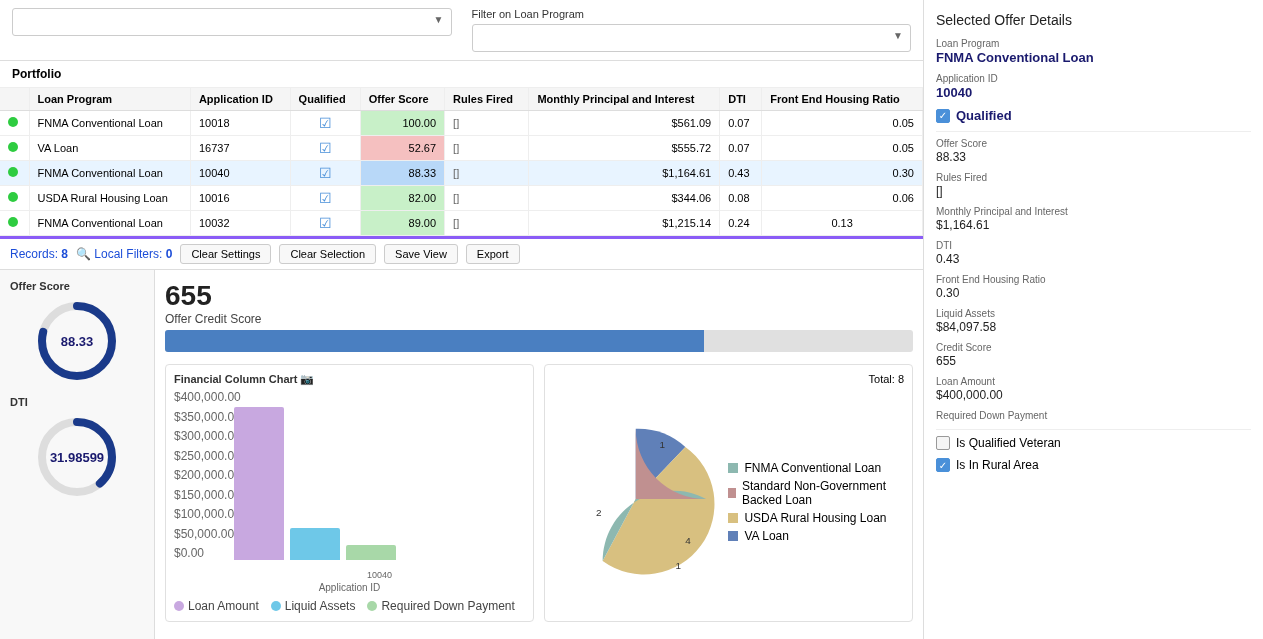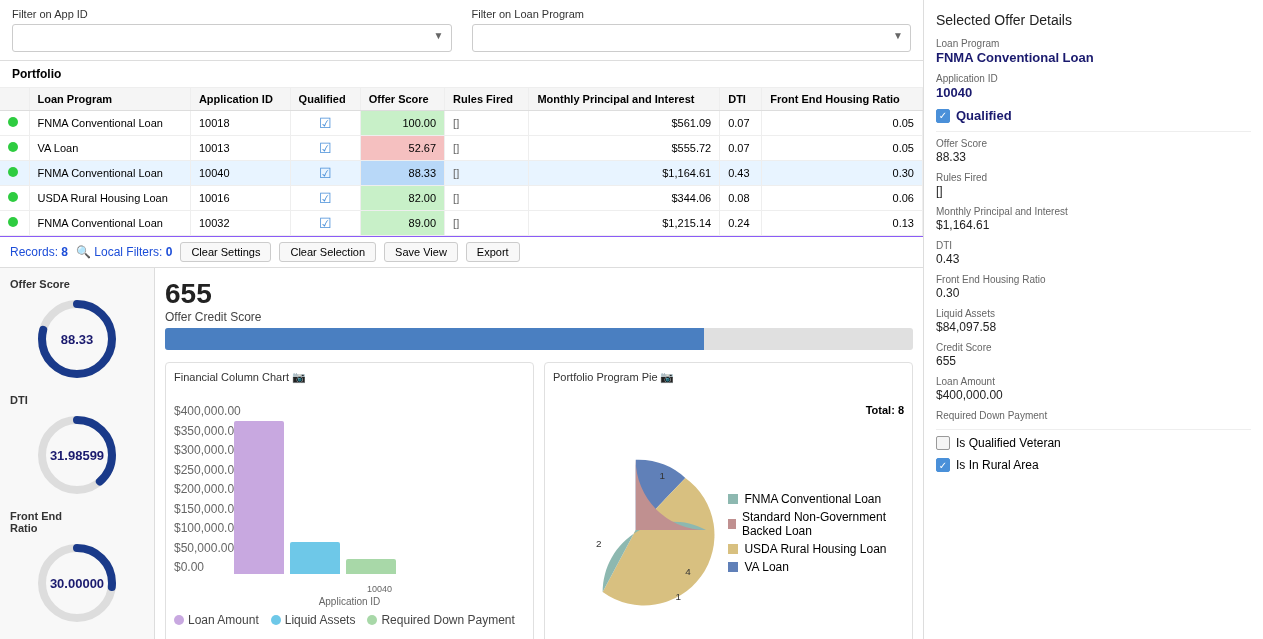--- a/index.html
+++ b/index.html
@@ -4,21 +4,21 @@
   <style>
     * { box-sizing: border-box; margin: 0; padding: 0; font-family: Arial, sans-serif; font-size: 12px; }
     body { background: #f0f0f0; display: flex; height: 639px; overflow: hidden; }
     .main-content { flex: 1; display: flex; flex-direction: column; overflow: hidden; }
     .filters-row { display: flex; background: #fff; border-bottom: 1px solid #ddd; padding: 8px 12px; gap: 20px; }
     .filter-group { flex: 1; }
     .filter-label { font-size: 11px; color: #333; margin-bottom: 4px; }
     .filter-select { width: 100%; border: 1px solid #ccc; padding: 4px 8px; border-radius: 3px; background: #fff; height: 28px; appearance: none; cursor: pointer; }
     .filter-select-wrapper { position: relative; }
     .filter-select-wrapper::after { content: '▼'; position: absolute; right: 8px; top: 6px; font-size: 10px; color: #666; pointer-events: none; }
-    .portfolio-section { background: #fff; border-bottom: 1px solid #8b5cf6; }
+    .portfolio-section { background: #fff; border-bottom: 3px solid #8b5cf6; }
     .portfolio-header { padding: 6px 12px; font-weight: bold; font-size: 12px; border-bottom: 1px solid #eee; }
     .table-wrapper { overflow-x: auto; }
     table { width: 100%; border-collapse: collapse; }
     thead th { background: #f5f5f5; border-bottom: 1px solid #ddd; border-right: 1px solid #eee; padding: 5px 8px; text-align: left; font-size: 11px; white-space: nowrap; }
     tbody td { border-bottom: 1px solid #eee; border-right: 1px solid #eee; padding: 4px 8px; font-size: 11px; white-space: nowrap; }
     .dot { width: 10px; height: 10px; border-radius: 50%; display: inline-block; }
     .dot-green { background: #2ecc40; }
     .row-selected { background: #e8f4ff; }
     .score-cell { text-align: right; padding-left: 20px; }
     .checkbox-icon { font-size: 14px; color: #4a90d9; }
@@ -33,28 +33,28 @@
     .gauge-ring { position: relative; width: 90px; height: 90px; margin: 0 auto; }
     .gauge-value { position: absolute; top: 50%; left: 50%; transform: translate(-50%, -50%); font-size: 13px; font-weight: bold; color: #1a1a6e; text-align: center; }
     .charts-area { flex: 1; padding: 10px; overflow-y: auto; background: #fff; }
     .credit-score-section { margin-bottom: 12px; }
     .credit-score-big { font-size: 28px; font-weight: bold; color: #222; }
     .credit-score-label { font-size: 12px; color: #444; }
     .score-bar { height: 22px; background: #e0e0e0; border-radius: 3px; overflow: hidden; margin-top: 4px; }
     .score-bar-fill { height: 100%; background: #4a7fc1; }
     .charts-row { display: flex; gap: 10px; }
     .chart-panel { flex: 1; border: 1px solid #e0e0e0; border-radius: 4px; padding: 8px; }
-    .chart-title { font-size: 11px; font-weight: normal; color: #333; margin-bottom: 20px; }
+    .chart-title { font-size: 11px; font-weight: bold; color: #333; margin-bottom: 4px; }
     .y-axis-labels { position: absolute; left: 0; top: 0; bottom: 20px; display: flex; flex-direction: column; justify-content: space-between; font-size: 9px; color: #666; }
     .bar { border-radius: 2px 2px 0 0; }
     .legend-row { display: flex; gap: 12px; margin-top: 6px; flex-wrap: wrap; }
     .legend-item { display: flex; align-items: center; gap: 4px; font-size: 10px; color: #444; }
     .legend-dot { width: 10px; height: 10px; border-radius: 50%; }
     .legend-square { width: 10px; height: 10px; }
-    .pie-total { text-align: right; font-size: 11px; font-weight: bold; width: 100%; margin-bottom: 4px; }
+    .pie-total { text-align: right; font-size: 11px; font-weight: normal; width: 100%; margin-bottom: 4px; }
     .pie-svg { width: 220px; height: 220px; }
     .pie-legend { display: flex; flex-direction: column; gap: 4px; margin-top: 6px; font-size: 10px; }
     .pie-legend-row { display: flex; align-items: center; gap: 6px; }
     
     .right-panel { width: 340px; background: #fff; border-left: 1px solid #ddd; padding: 12px; overflow-y: auto; }
     .right-panel-title { font-size: 14px; font-weight: normal; color: #222; margin-bottom: 10px; }
     .detail-group { margin-bottom: 8px; }
     .detail-field-label { font-size: 10px; color: #666; margin-bottom: 1px; }
     .detail-field-value { font-size: 13px; color: #1a1a6e; font-weight: bold; }
     .detail-field-value-sm { font-size: 12px; color: #222; }
@@ -64,21 +64,20 @@
     .divider { border: none; border-top: 1px solid #eee; margin: 6px 0; }
     svg circle { transition: none; }
   </style>
 </head>
 <body>
 
 <div class="main-content">
 
   <div class="filters-row">
     <div class="filter-group">
-      <div class="filter-label">Filter on App ID</div>
       <div class="filter-select-wrapper">
         <select class="filter-select"></select>
       </div>
     </div>
     <div class="filter-group">
       <div class="filter-label">Filter on Loan Program</div>
       <div class="filter-select-wrapper">
         <select class="filter-select"></select>
       </div>
     </div>
@@ -109,21 +108,21 @@
       <td style="text-align:center"><span class="checkbox-icon">☑</span></td>
       <td class="score-cell" style="background:#c8f0c8">100.00</td>
       <td><span class="rules-icon">[]</span></td>
       <td style="text-align:right">$561.09</td>
       <td>0.07</td>
       <td style="text-align:right">0.05</td>
     </tr>
             <tr>
       <td><span class="dot dot-green"></span></td>
       <td>VA Loan</td>
-      <td>10013</td>
+      <td>16737</td>
       <td style="text-align:center"><span class="checkbox-icon">☑</span></td>
       <td class="score-cell" style="background:#f5c0c0">52.67</td>
       <td><span class="rules-icon">[]</span></td>
       <td style="text-align:right">$555.72</td>
       <td>0.07</td>
       <td style="text-align:right">0.05</td>
     </tr>
             <tr class="row-selected">
       <td><span class="dot dot-green"></span></td>
       <td>FNMA Conventional Loan</td>
@@ -148,21 +147,21 @@
     </tr>
             <tr>
       <td><span class="dot dot-green"></span></td>
       <td>FNMA Conventional Loan</td>
       <td>10032</td>
       <td style="text-align:center"><span class="checkbox-icon">☑</span></td>
       <td class="score-cell" style="background:#c8f0c8">89.00</td>
       <td><span class="rules-icon">[]</span></td>
       <td style="text-align:right">$1,215.14</td>
       <td>0.24</td>
-      <td style="text-align:right">0.13</td>
+      <td style="text-align:center">0.13</td>
     </tr>
           </tbody>
       </table>
     </div>
   </div>
 
   <div class="bottom-bar">
     <span>Records: <strong>8</strong></span>
     <span>🔍 Local Filters: <strong>0</strong></span>
     <button>Clear Settings</button>
@@ -185,30 +184,20 @@
         </div>
       </div>
       <div class="gauge-container">
         <div class="gauge-label">DTI</div>
         <div class="gauge-ring">
           <svg width="90" height="90" viewBox="0 0 90 90">
             <circle cx="45" cy="45" r="35" fill="none" stroke="#ddd" stroke-width="8"></circle>
             <circle cx="45" cy="45" r="35" fill="none" stroke="#1a3a8a" stroke-width="8" stroke-dasharray="196.9" stroke-dashoffset="112" stroke-linecap="round" transform="rotate(-90 45 45)"></circle>
           </svg>
           <div class="gauge-value">31.98599</div>
-        </div>
-      </div>
-      <div class="gauge-container">
-        <div class="gauge-label">Front End<br>Ratio</div>
-        <div class="gauge-ring">
-          <svg width="90" height="90" viewBox="0 0 90 90">
-            <circle cx="45" cy="45" r="35" fill="none" stroke="#ddd" stroke-width="8"></circle>
-            <circle cx="45" cy="45" r="35" fill="none" stroke="#1a3a8a" stroke-width="8" stroke-dasharray="196.9" stroke-dashoffset="138" stroke-linecap="round" transform="rotate(-90 45 45)"></circle>
-          </svg>
-          <div class="gauge-value">30.00000</div>
         </div>
       </div>
     </div>
 
     <div class="charts-area">
       <div class="credit-score-section">
         <div class="credit-score-big">655</div>
         <div class="credit-score-label">Offer Credit Score</div>
         <div class="score-bar">
           <div class="score-bar-fill" style="width:72%"></div>
@@ -249,21 +238,20 @@
               <span>Liquid Assets</span>
             </div>
             <div class="legend-item">
               <div class="legend-dot" style="background:#a8d8a8;"></div>
               <span>Required Down Payment</span>
             </div>
           </div>
         </div>
 
         <div class="chart-panel">
-          <div class="chart-title">Portfolio Program Pie 📷</div>
           <div class="pie-total">Total: 8</div>
           <div style="display:flex; align-items:center; gap:10px;">
             <svg class="pie-svg" viewBox="0 0 200 200" width="200" height="200">
 
               <path d="M100,100 L100,15 A85,85 0 0,1 160,37 Z" fill="#6080b8"></path>
               <text x="132" y="38" font-size="11" fill="#333" text-anchor="middle">1</text>
 
               <path d="M100,100 L160,37 A85,85 0 0,1 60,175 Z" fill="#d8c080"></path>
               <text x="52" y="120" font-size="11" fill="#333">2</text>
 

